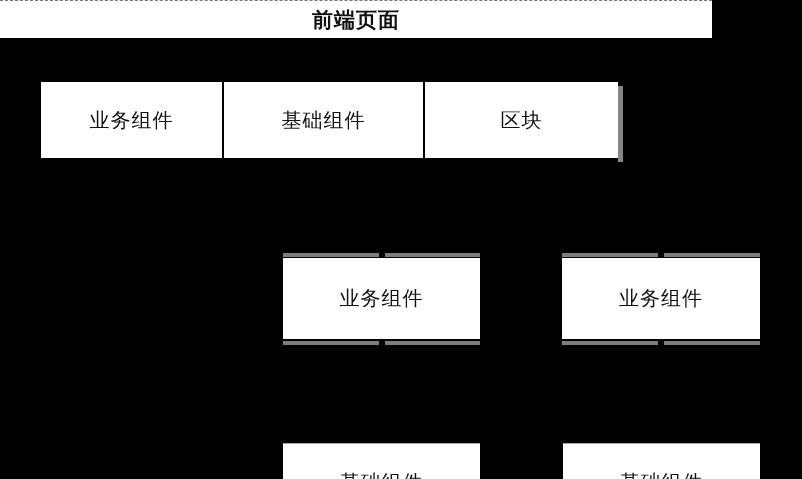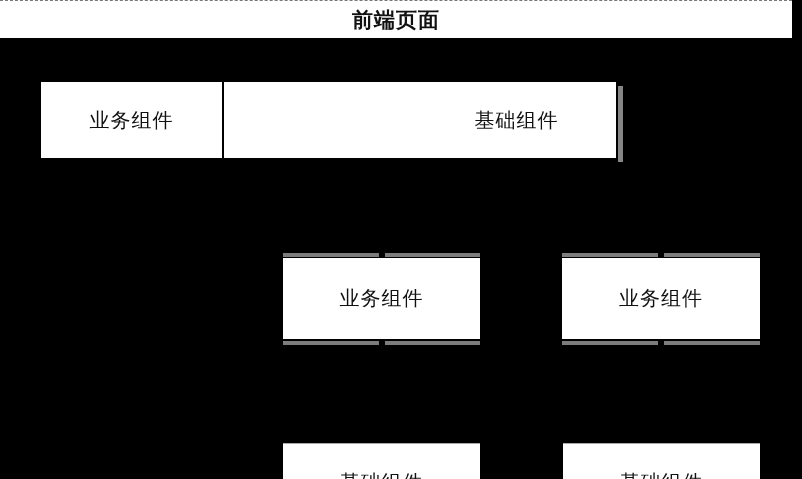--- a/index.html
+++ b/index.html
@@ -13,21 +13,21 @@
     position: relative;
     overflow: hidden;
     font-family: "Liberation Sans", "DejaVu Sans", sans-serif;
     color: #111111;
   }
   .abs { position: absolute; justify-content: space-between; }
 
   
   .header-band {
     left: 0; top: 3;
-    width: 792px; height: 37px;
+    width: 712px; height: 37px;
     background: #ffffff;
     border-top: 1px dashed #777777;
     display: flex;
     align-items: center;
     justify-content: center;
   }
   .header-band .title {
     font-size: 21px;
     font-weight: bold;
     letter-spacing: 1px;
@@ -112,20 +112,23 @@
   <span class="title">前端页面</span>
 </div>
 
 <div class="abs top-row">
   <div class="cell">
     <span>业务组件</span>
   </div>
   <div class="cell">
     <span>基础组件</span>
   </div>
+  <div class="cell">
+    <span>区块</span>
+  </div>
 </div>
 <div class="abs top-row-shadow"></div>
 
 <div class="abs node-group left">
   <div class="stub-bar">
     <div class="stub-notch"></div>
   </div>
   <div class="gap1"></div>
   <div class="node-box">
     <span>业务组件</span>

